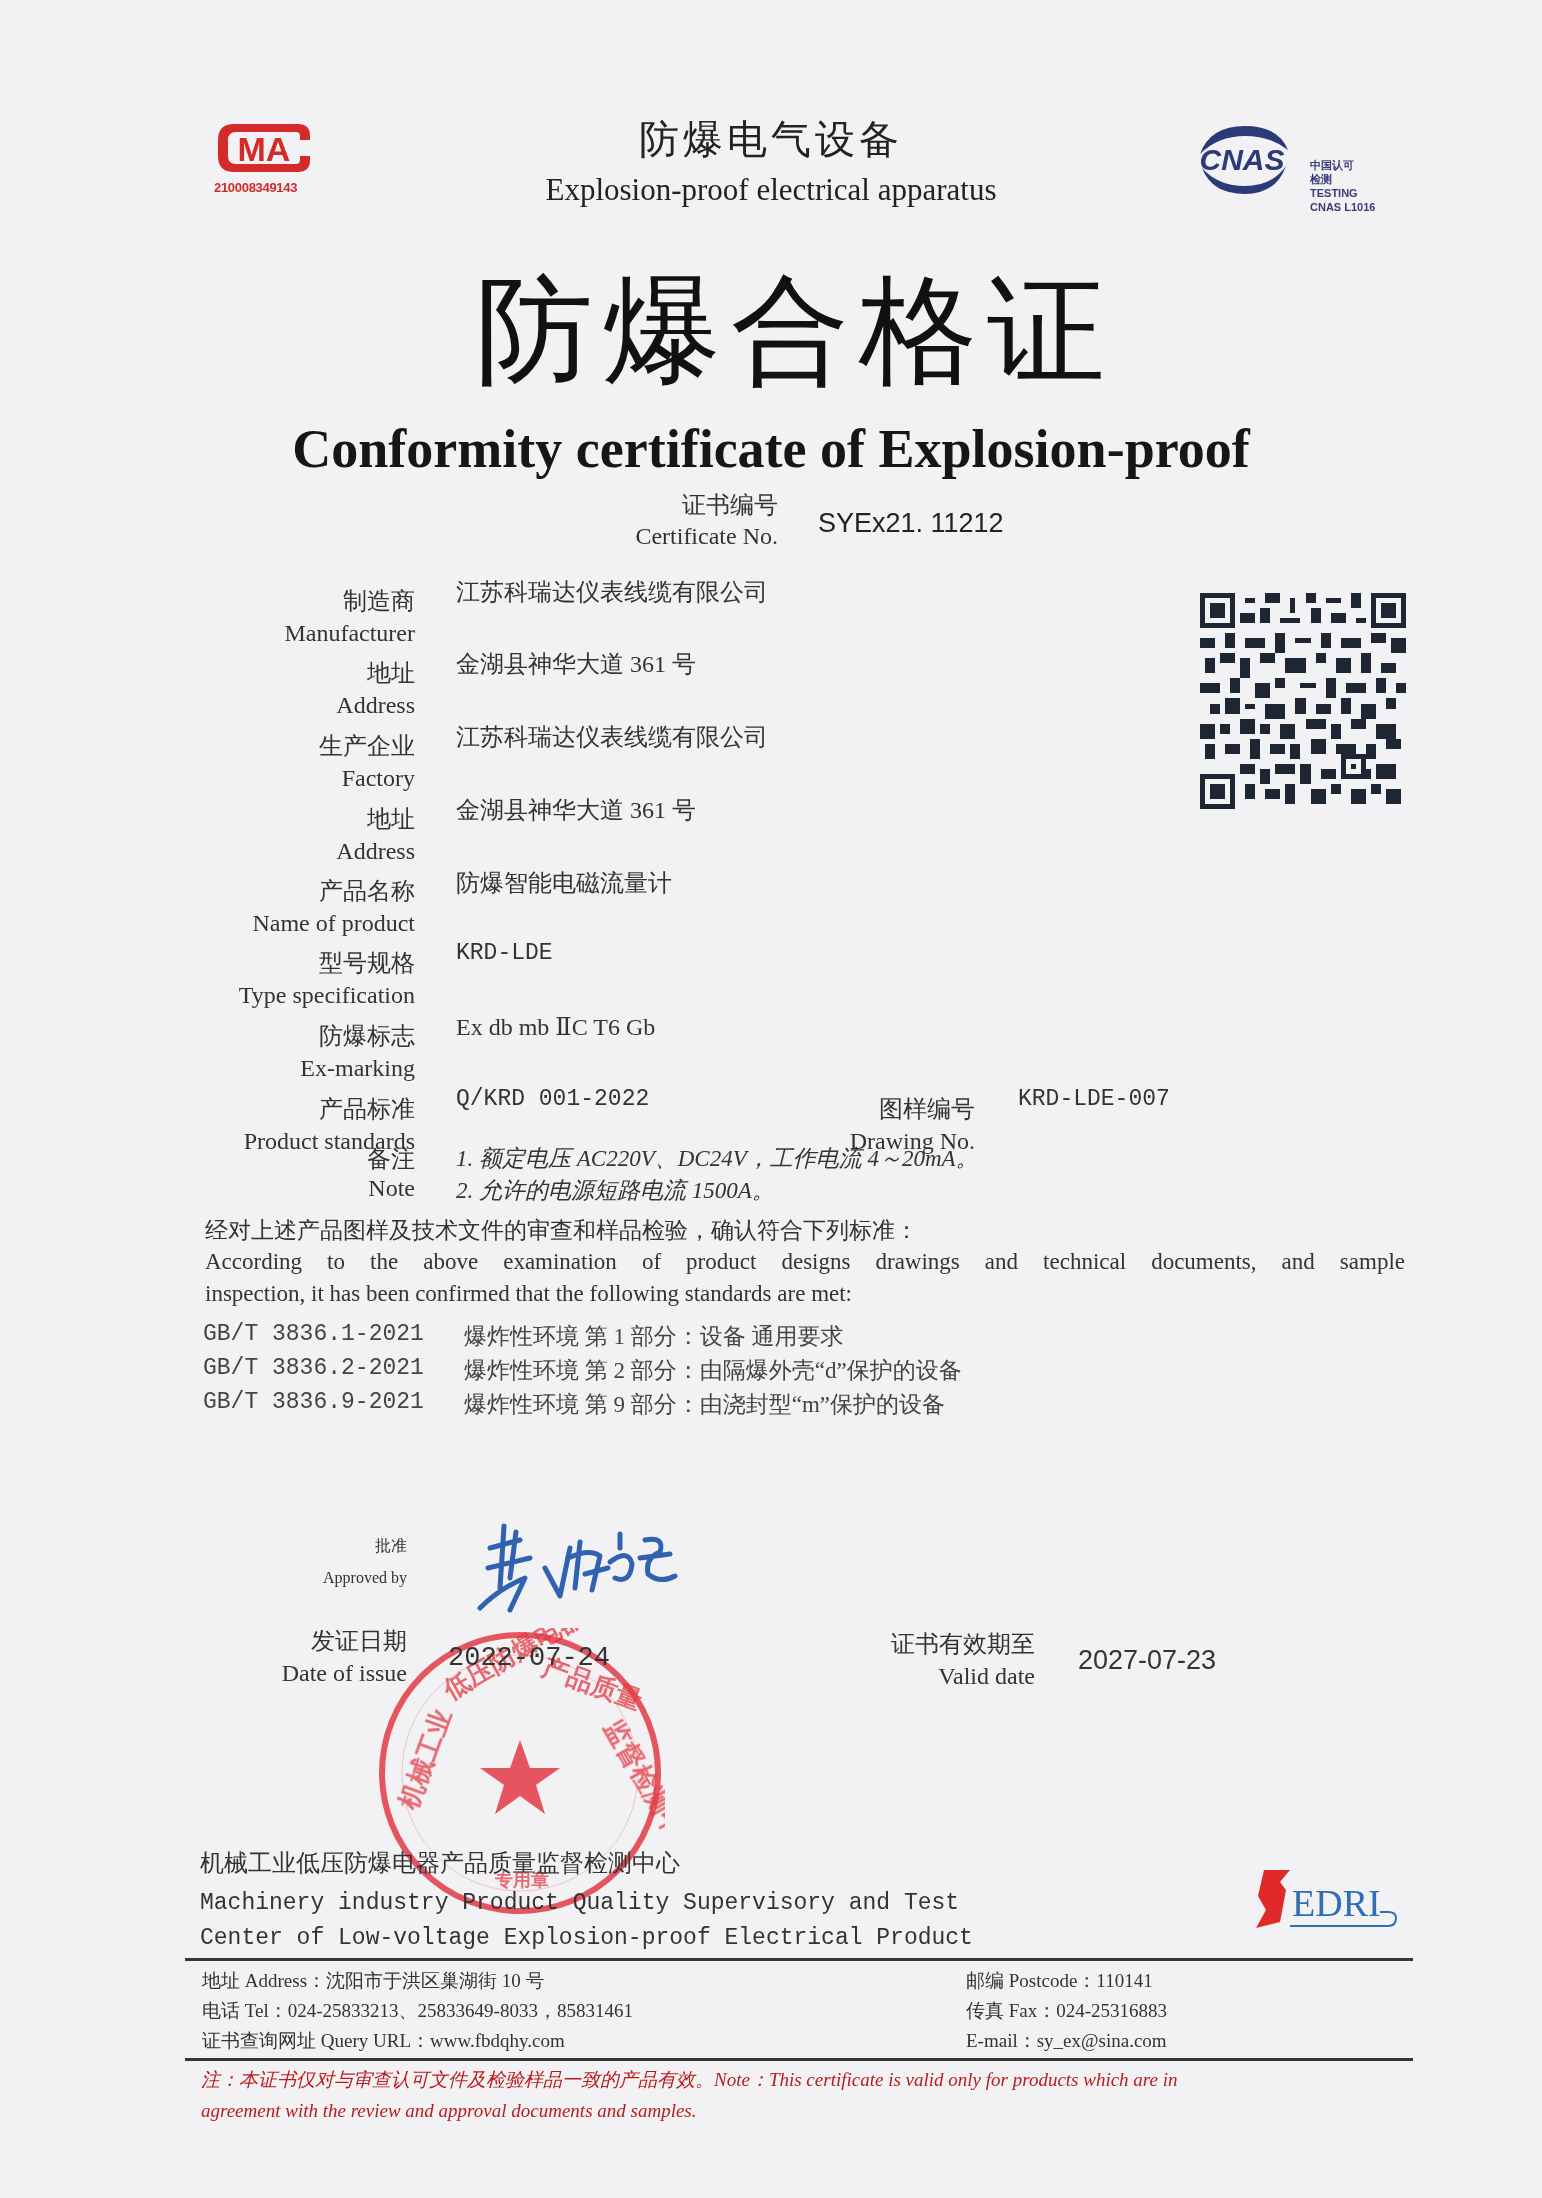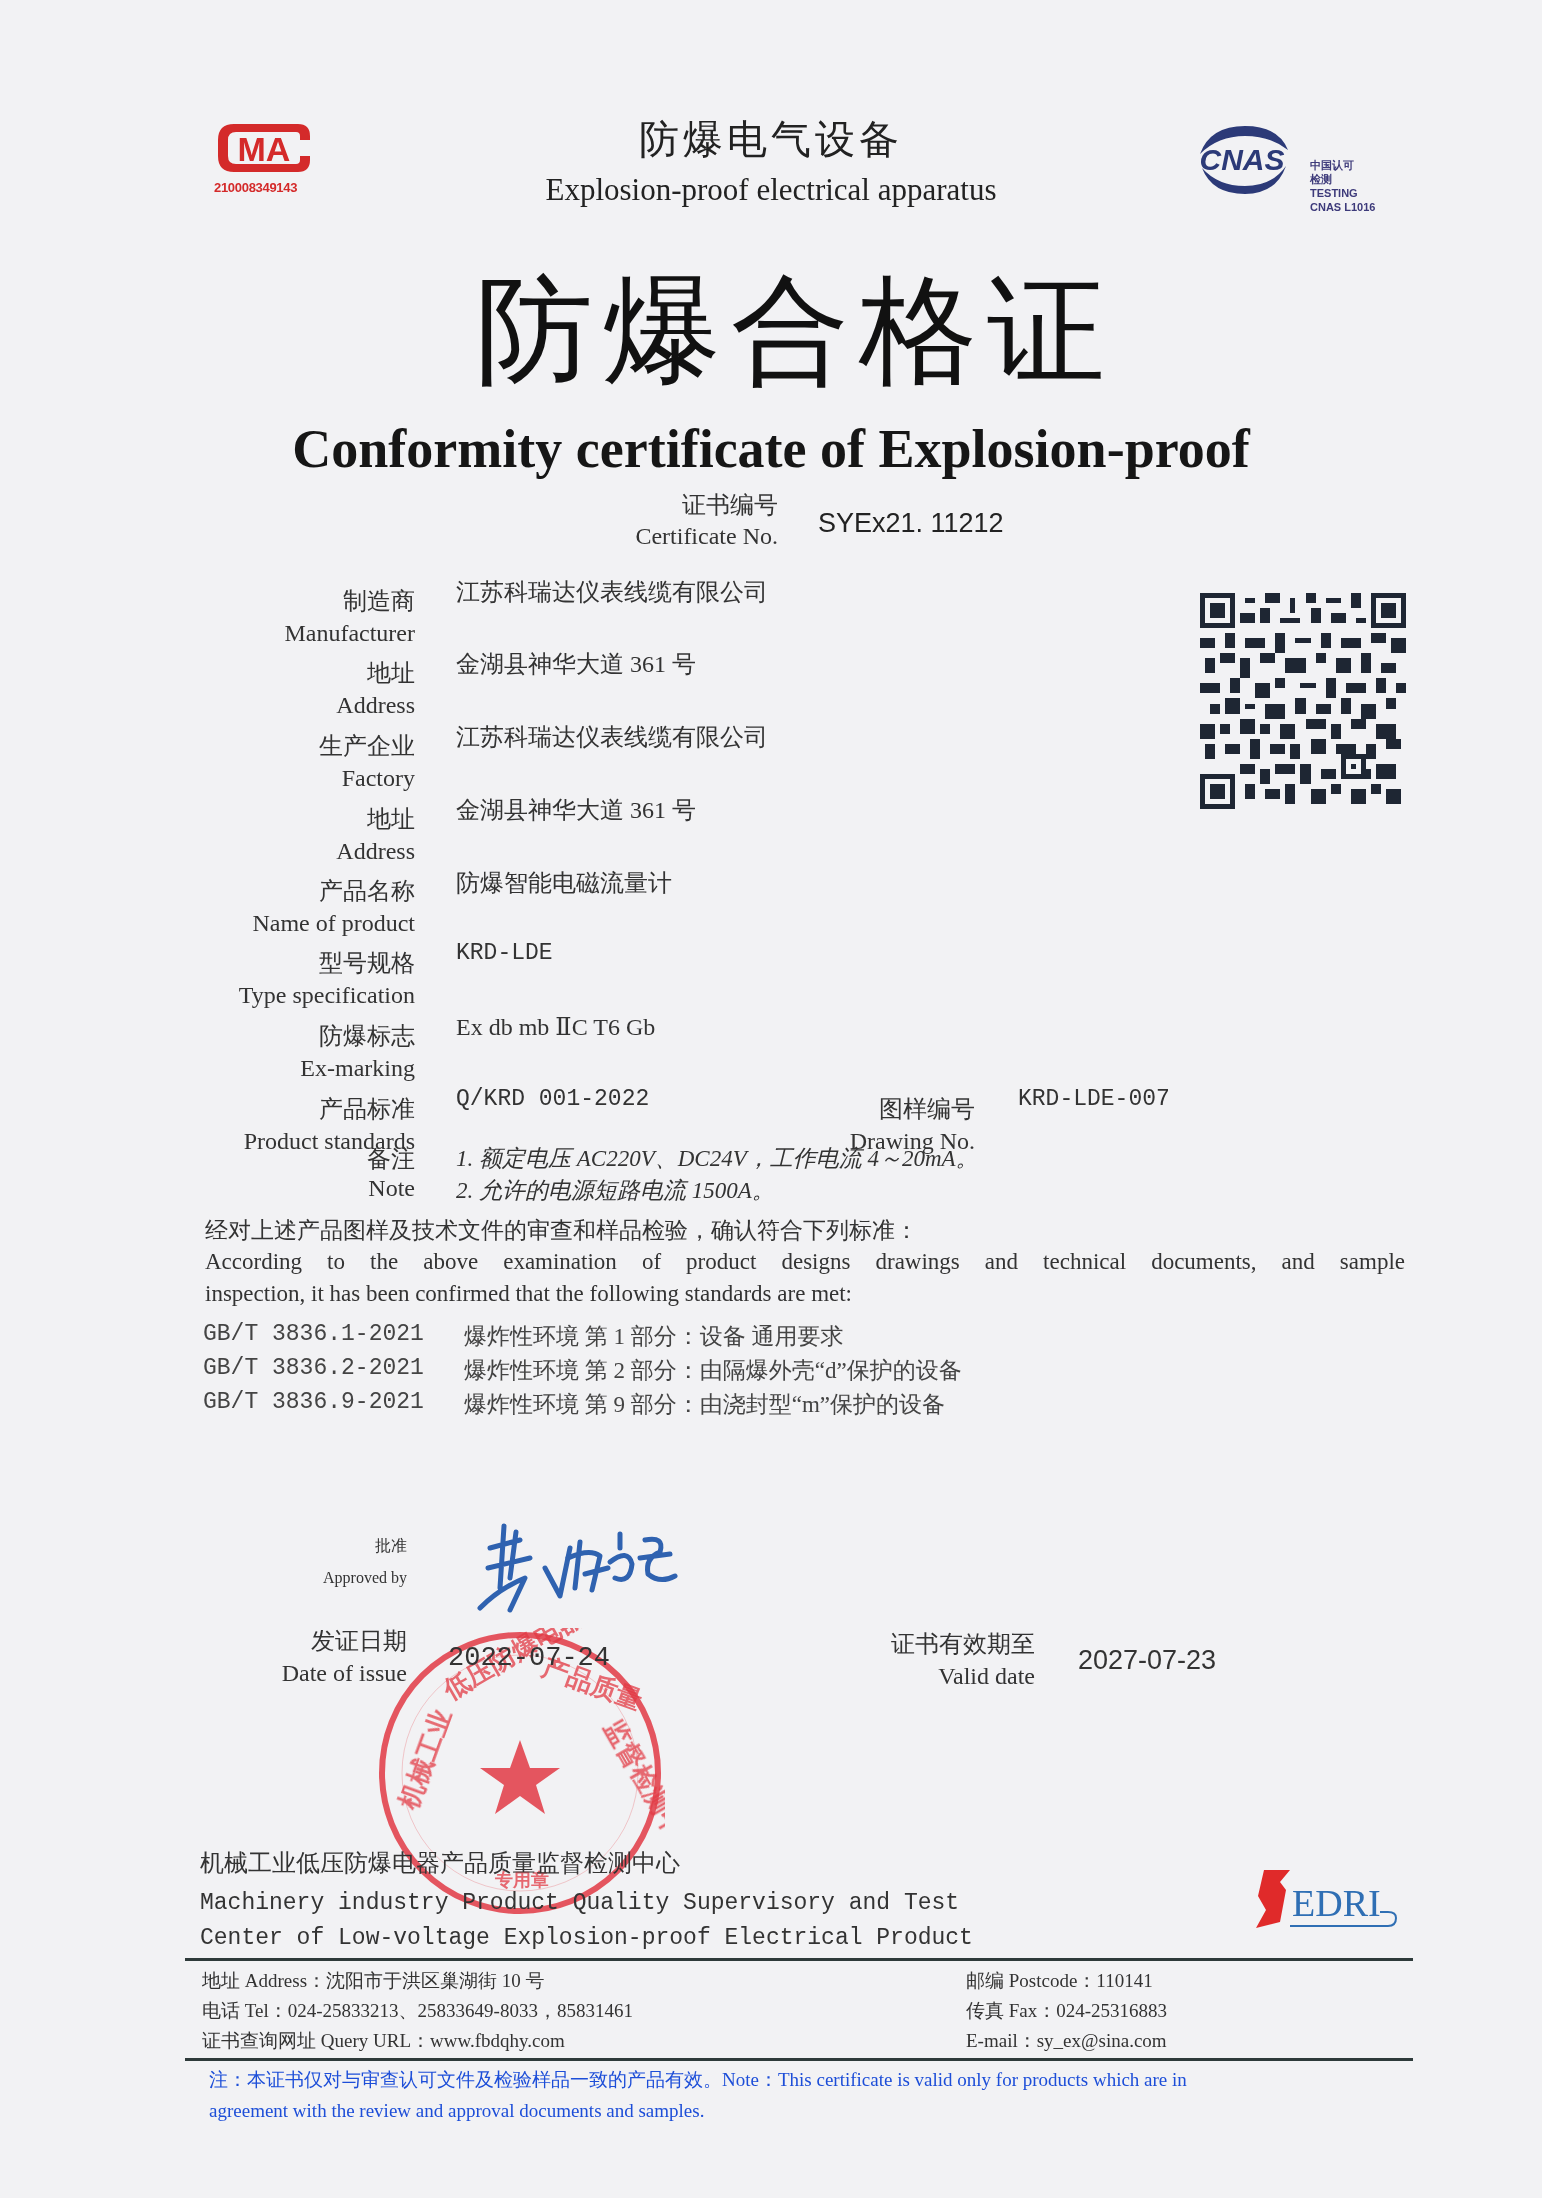--- a/index.html
+++ b/index.html
@@ -56,21 +56,21 @@
 
   .stamp { left: 375px; top: 1628px; width: 290px; height: 290px; }
 
   .org-cn { left: 200px; top: 1847px; font-size: 24px; color: #333; }
   .org-en { left: 200px; font-size: 23px; color: #333; }
   .sedri { left: 1250px; top: 1868px; width: 150px; height: 62px; }
 
   .rule { left: 185px; width: 1228px; height: 3px; background: #2e3a3a; }
   .footer-line { left: 202px; font-size: 19px; color: #333; }
   .footer-right { left: 966px; font-size: 19px; color: #333; }
-  .disclaimer { left: 209px; width: 1190px; font-size: 19px; color: #1d4ed8; line-height: 31px; }
+  .disclaimer { left: 201px; width: 1190px; font-size: 19px; color: #b91c1c; line-height: 31px; font-style: italic; }
 </style>
 </head>
 <body>
 
 <div class="abs cma-logo">
   <svg width="102" height="60" viewBox="0 0 102 60">
     <path d="M20 6 H84 Q96 6 96 18 V22 H86 V18 Q86 14 82 14 H22 Q14 14 14 22 V38 Q14 46 22 46 H82 Q86 46 86 42 V38 H96 V42 Q96 54 84 54 H20 Q4 54 4 38 V22 Q4 6 20 6 Z" fill="#d42a2a"></path>
     <text x="50" y="43" text-anchor="middle" font-family="Liberation Sans, sans-serif" font-weight="bold" font-size="34" fill="#d42a2a">MA</text>
   </svg>
 </div>

